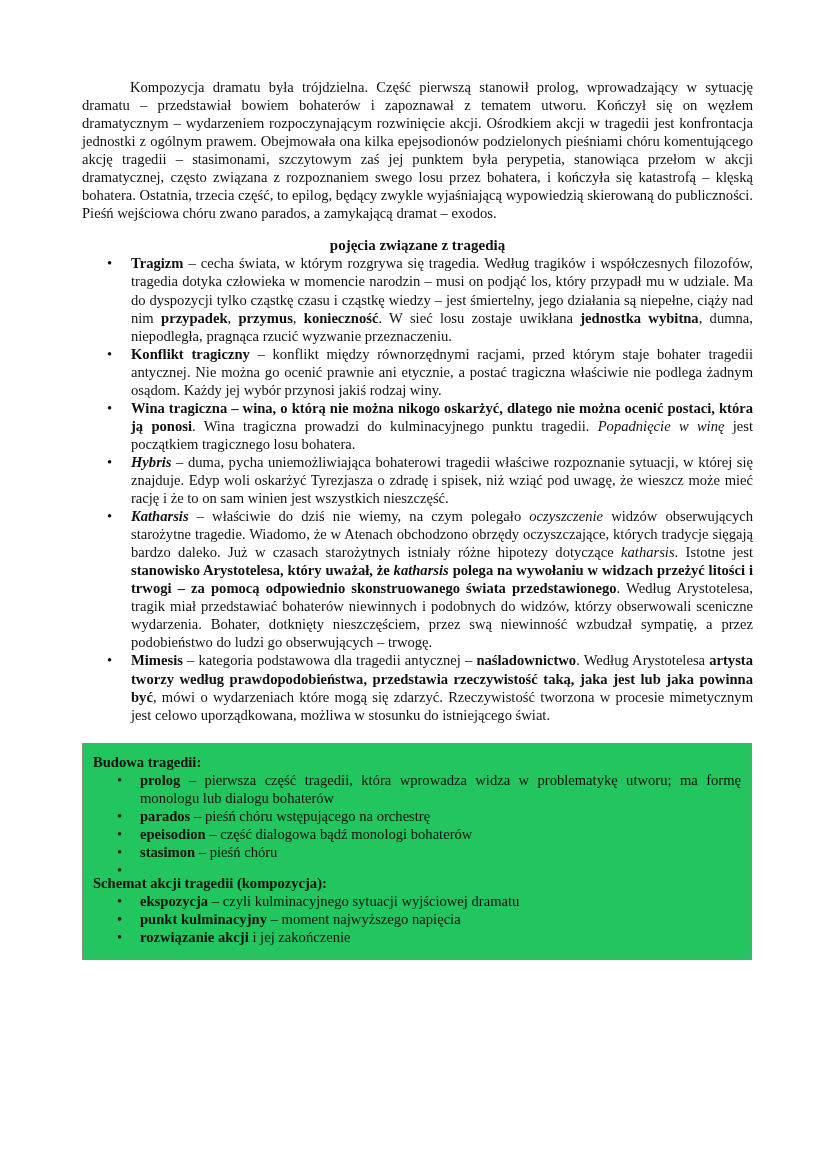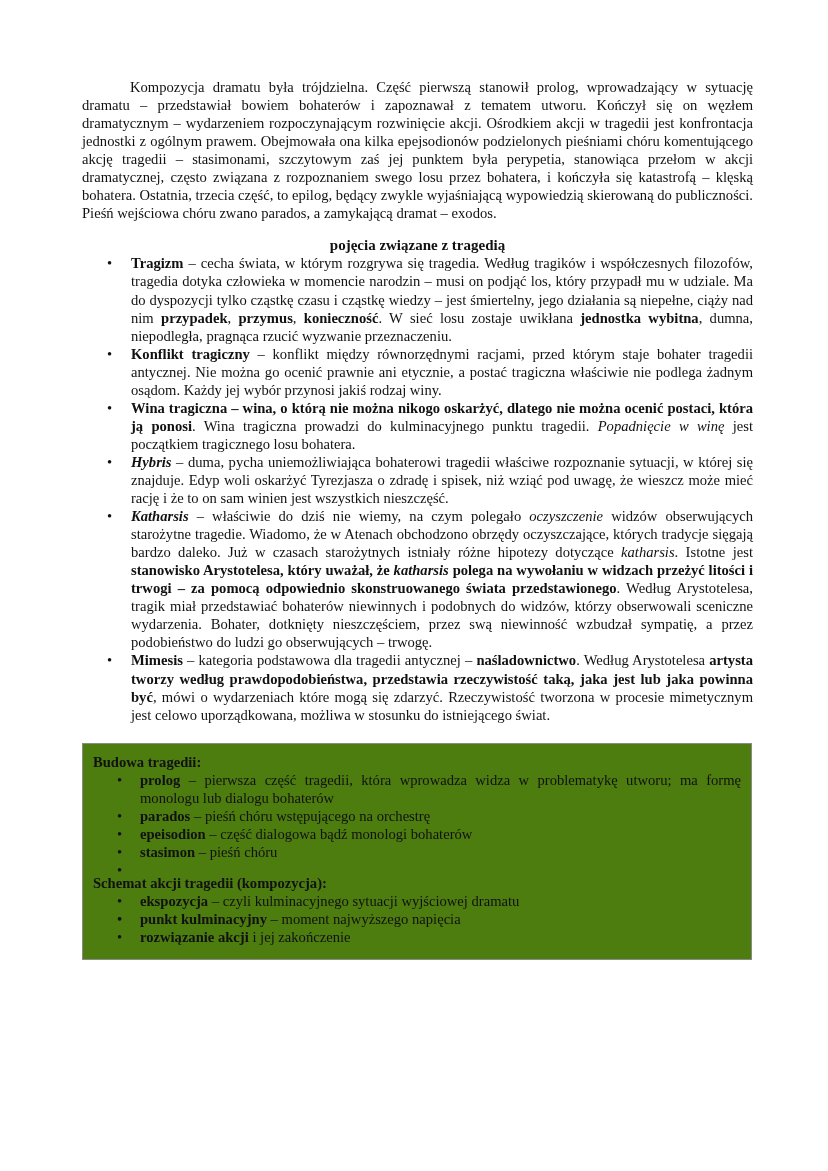--- a/index.html
+++ b/index.html
@@ -67,21 +67,21 @@
     line-height: 18.05px;
   }
 
   
   .boxed {
     margin: 19px 15px 0 0;
     border: 1px solid #8a8a8a;
     box-sizing: border-box;
     width: 670px;
     padding: 9px 10px 13px 6px;
-    background: #4d7c0f;
+    background: #22c55e;
   }
   .box-title {
     font-size: 14.6px;
     line-height: 18.05px;
     font-weight: bold;
     margin: 0 0 0 0;
     padding-left: 4px;
   }
   .box-gap {
     height: 13px;

